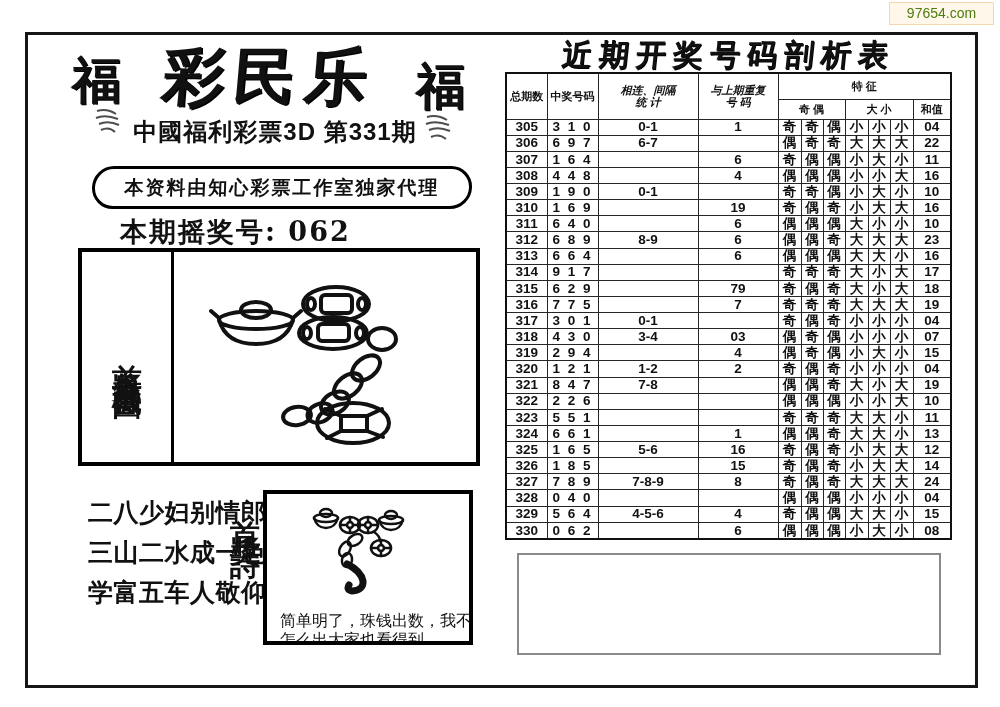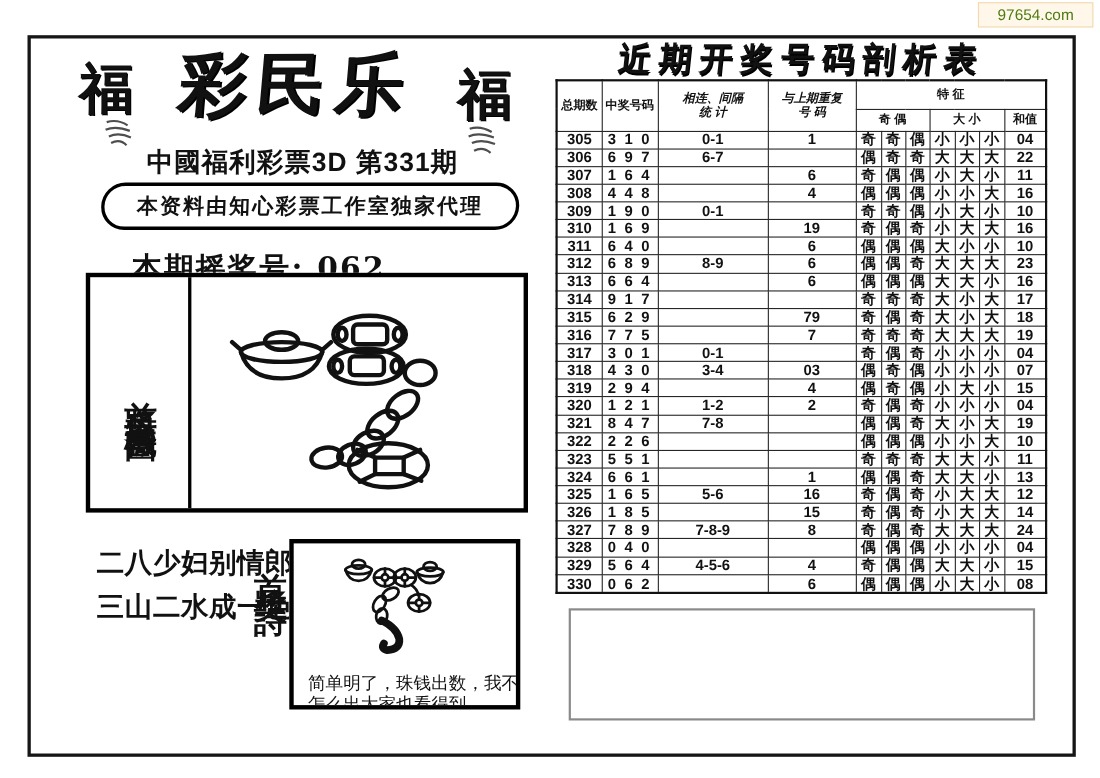--- a/index.html
+++ b/index.html
@@ -24,34 +24,34 @@
   .fu-left{left:72px;top:56px;}
   .fu-right{left:416px;top:62px;}
   .smudge{position:absolute;}
   .main-title{
     position:absolute;left:146px;top:46px;width:246px;text-align:center;
     font-family:"DejaVu Serif",serif;font-weight:bold;font-size:62px;line-height:1;
     letter-spacing:9px;white-space:nowrap;transform:skewX(-5deg);
     text-shadow:2px 1px 0 #000;
   }
   .subtitle{
-    position:absolute;left:92px;top:131px;width:366px;text-align:center;
+    position:absolute;left:92px;top:116px;width:366px;text-align:center;
     font-size:24px;font-weight:bold;letter-spacing:1px;white-space:nowrap;
   }
   .banner{
     position:absolute;left:92px;top:166px;width:380px;height:43px;
     border:3px solid #000;border-radius:24px;box-sizing:border-box;
     display:flex;align-items:center;justify-content:center;
     font-family:"DejaVu Serif",serif;font-weight:bold;font-size:19px;
     letter-spacing:2px;white-space:nowrap;transform:skewX(-2deg);
   }
   .draw-line{
     position:absolute;left:120px;top:214px;
     font-family:"DejaVu Serif",serif;font-weight:bold;font-size:27px;
-    letter-spacing:2px;white-space:nowrap;margin-top:12px;
+    letter-spacing:2px;white-space:nowrap;
   }
   .mystery-box{
     position:absolute;left:78px;top:248px;width:402px;height:218px;
     border:4px solid #000;box-sizing:border-box;display:flex;background:#fff;
   }
   .mystery-label{
     width:92px;border-right:3px solid #000;box-sizing:border-box;
     display:flex;align-items:center;justify-content:center;
   }
   .mystery-label span{
@@ -165,20 +165,21 @@
       <ellipse class="ink" cx="179" cy="171" rx="36" ry="20" stroke-width="5"></ellipse>
       <rect class="ink" x="167" y="164" width="26" height="15" stroke-width="3"></rect>
       <path class="ink" d="M167,164 L151,157 M193,164 L208,157 M167,179 L153,186 M193,179 L209,185" stroke-width="3"></path>
     </svg>
   </div>
 </div>
 
 <div class="poem">
   <div class="poem-line">二八少妇别情郎</div>
   <div class="poem-line">三山二水成一色</div>
+  <div class="poem-line">学富五车人敬仰</div>
 </div>
 <div class="poem-label">首獎詩</div>
 
 <div class="hint-box">
   <svg class="hint-art" width="202" height="112" viewBox="0 0 202 112">
 
     <ellipse class="ink2" cx="59" cy="24" rx="12" ry="4"></ellipse>
     <path class="ink2" d="M47,24 Q50,34 59,34 Q68,34 71,24"></path>
     <ellipse class="ink2" cx="59" cy="19" rx="6" ry="4" fill="#fff"></ellipse>
 

